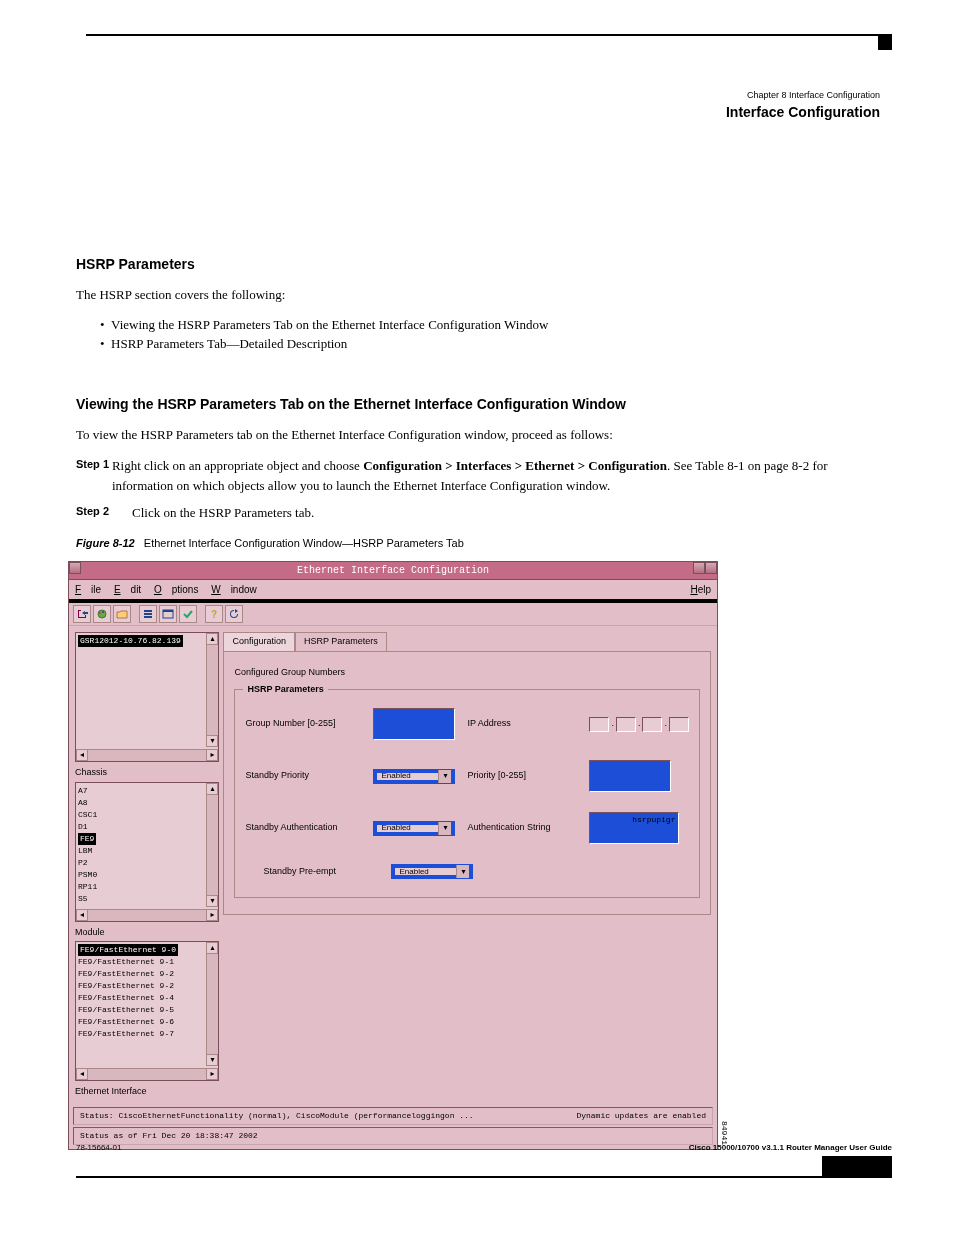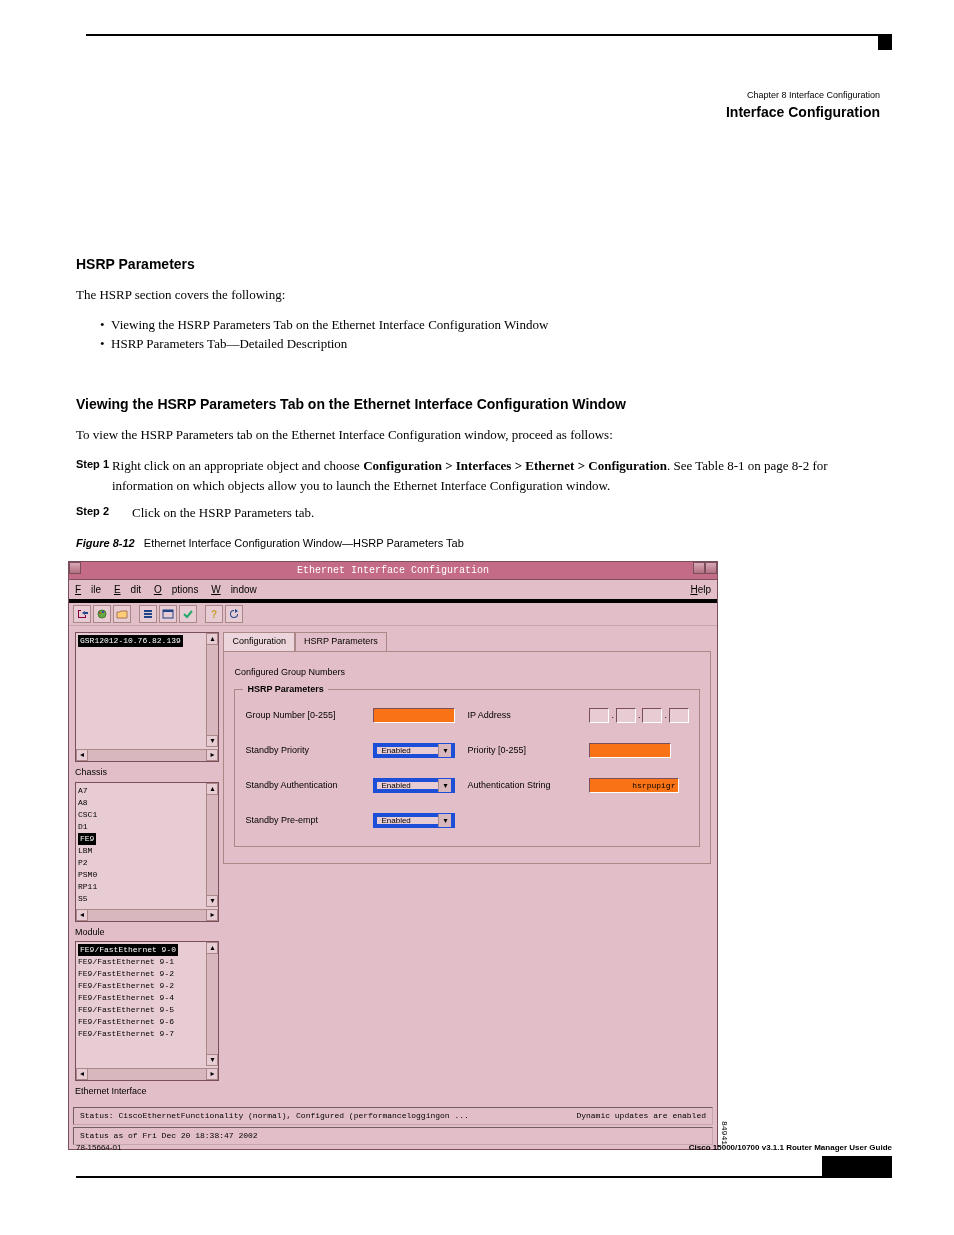--- a/index.html
+++ b/index.html
@@ -173,28 +173,28 @@
   .legend {
     position: absolute; top: -7px; left: 8px;
     background: #e2bfc8; padding: 0 4px;
     font-weight: bold; font-size: 9px;
   }
 
   .formrow {
     display: flex; align-items: center;
     margin-bottom: 20px;
   }
-  .formrow:last-child { margin-bottom: 4px; }
+  .formrow:last-child { margin-bottom: 4px; margin-left: 18px; }
   .fcell { display: flex; align-items: center; }
   .flabel { width: 128px; font-size: 9px; }
   .flabel2 { width: 122px; font-size: 9px; margin-left: 12px; }
   .finput {
-    width: 82px; height: 15px;
+    width: 82px; height: 32px;
     border: 1px solid #7a4e5a; border-right-color: #fff; border-bottom-color: #fff;
-    background: #f97316;
+    background: #1d4ed8;
     font-family: "Courier New", monospace; font-size: 8px;
     text-align: right; padding: 0 3px; line-height: 13px;
   }
   .fdrop {
     width: 82px; height: 15px;
     border: 4px solid #1d4ed8;
     background: #e8ccd4;
     display: flex; align-items: center; justify-content: space-between;
     padding-left: 4px; font-size: 8px;
   }
@@ -484,21 +484,21 @@
                     <span class="dbtn">▾</span>
                   </div>
                 </div>
               </div>
             </div>
           </div>
         </div>
       </div>
 
       <div class="statusbar">
-        <span>Status: CiscoEthernetFunctionality (normal), Configured (performanceloggingon ...</span>
+        <span>Status: CiscoEthernetFunctionality (normal), CiscoModule (performanceloggingon ...</span>
         <span>Dynamic updates are enabled</span>
       </div>
       <div class="statusbar2">Status as of Fri Dec 20 18:38:47 2002</div>
     </div>
     <div class="figid">84941</div>
     </div>
   </div>
 
   <div class="bottom-meta">
     <span>78-15664-01</span>

